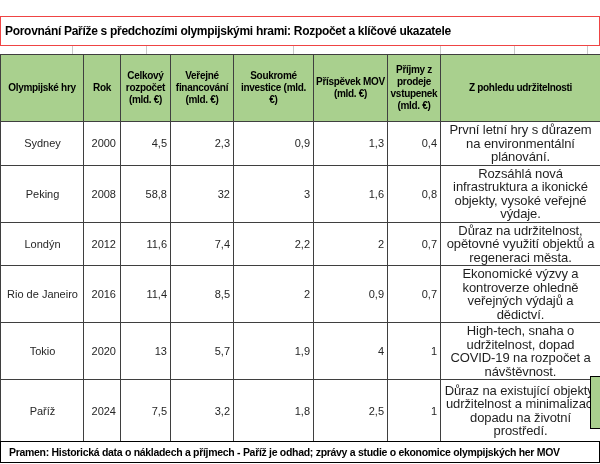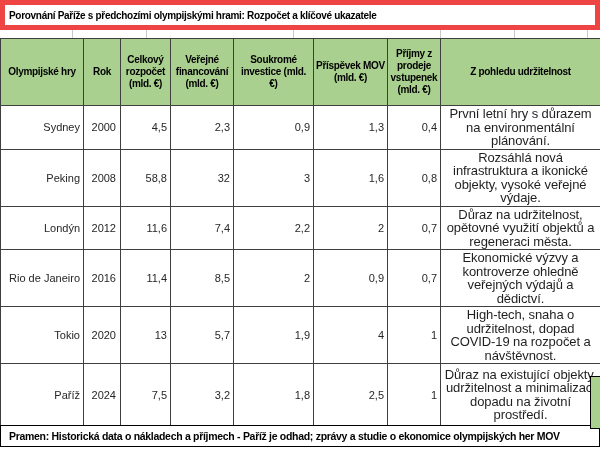--- a/index.html
+++ b/index.html
@@ -1,44 +1,45 @@
 <!DOCTYPE html>
 <html><head>
 <meta charset="utf-8">
 <style>
   html,body { margin:0; padding:0; background:#ffffff; }
   body { font-family:"Liberation Sans", sans-serif; color:#000; }
   .sheet { position:relative; width:600px; height:464px; background:#fff; overflow:hidden; }
 
   .title-row {
-    box-sizing:border-box; height:30px; border:5px solid #ef4444;
+    box-sizing:border-box; height:30px; border:1px solid #ef4444;
     display:flex; align-items:center; padding-left:4px;
-    font-weight:bold; font-size:10px; letter-spacing:-0.3px; white-space:nowrap;
+    font-weight:bold; font-size:12px; letter-spacing:-0.3px; white-space:nowrap;
     background:#fff;
+    margin-top:16px;
   }
   .spacer-row {
     height:8px; background:#fff;
     background-image:repeating-linear-gradient(to right, transparent 0, transparent 72.5px, #c9c9c9 72.5px, #c9c9c9 73.5px);
   }
 
   table.cmp {
     width:600px; border-collapse:collapse; table-layout:fixed;
     border:1px solid #000;
   }
   .cmp th, .cmp td {
     box-sizing:border-box; border:1px solid #3f3f3f;
     overflow:hidden; vertical-align:middle; padding:1px 3px;
   }
   .cmp thead tr { height:67px; }
   .cmp th {
     background:#a9d08e; font-weight:bold; font-size:10px; letter-spacing:-0.3px;
     text-align:center; line-height:12px; color:#000; padding:1px 2px;
   }
   .cmp td { font-size:11px; color:#262626; }
-  td.c0 { text-align:right; padding-left:4px; }
+  td.c0 { text-align:center; padding-left:4px; }
   td.c1 { text-align:right; padding-right:4px; }
   td.c2, td.c3, td.c4, td.c5, td.c6 { text-align:right; padding-left:4px; }
   td.c7 { font-size:13px; line-height:13.5px; letter-spacing:-0.1px; padding:1px 3px; color:#1f1f1f;text-align:center; }
   tbody tr:nth-child(1) { height:32px; }
   tbody tr:nth-child(2) { height:53px; }
   tbody tr:nth-child(3) { height:42px; }
   tbody tr:nth-child(4) { height:53px; }
   tbody tr:nth-child(5) { height:43px; }
   tbody tr:nth-child(6) { height:62px; }
   tbody tr:nth-child(7) { height:50px; }
@@ -76,21 +77,21 @@
     </colgroup>
     <thead>
       <tr id="header-row">
           <th>Olympijské hry</th>
           <th>Rok</th>
           <th>Celkový rozpočet (mld. €)</th>
           <th>Veřejné financování (mld. €)</th>
           <th>Soukromé investice (mld. €)</th>
           <th>Příspěvek MOV (mld. €)</th>
           <th>Příjmy z prodeje vstupenek (mld. €)</th>
-          <th>Z pohledu udržitelnost</th>
+          <th>Z pohledu udržitelnosti</th>
         </tr>
     </thead>
     <tbody id="body-rows">
         <tr>
           <td class="c0">Sydney</td>
           <td class="c1">2000</td>
           <td class="c2">4,5</td>
           <td class="c3">2,3</td>
           <td class="c4">0,9</td>
           <td class="c5">1,3</td>

